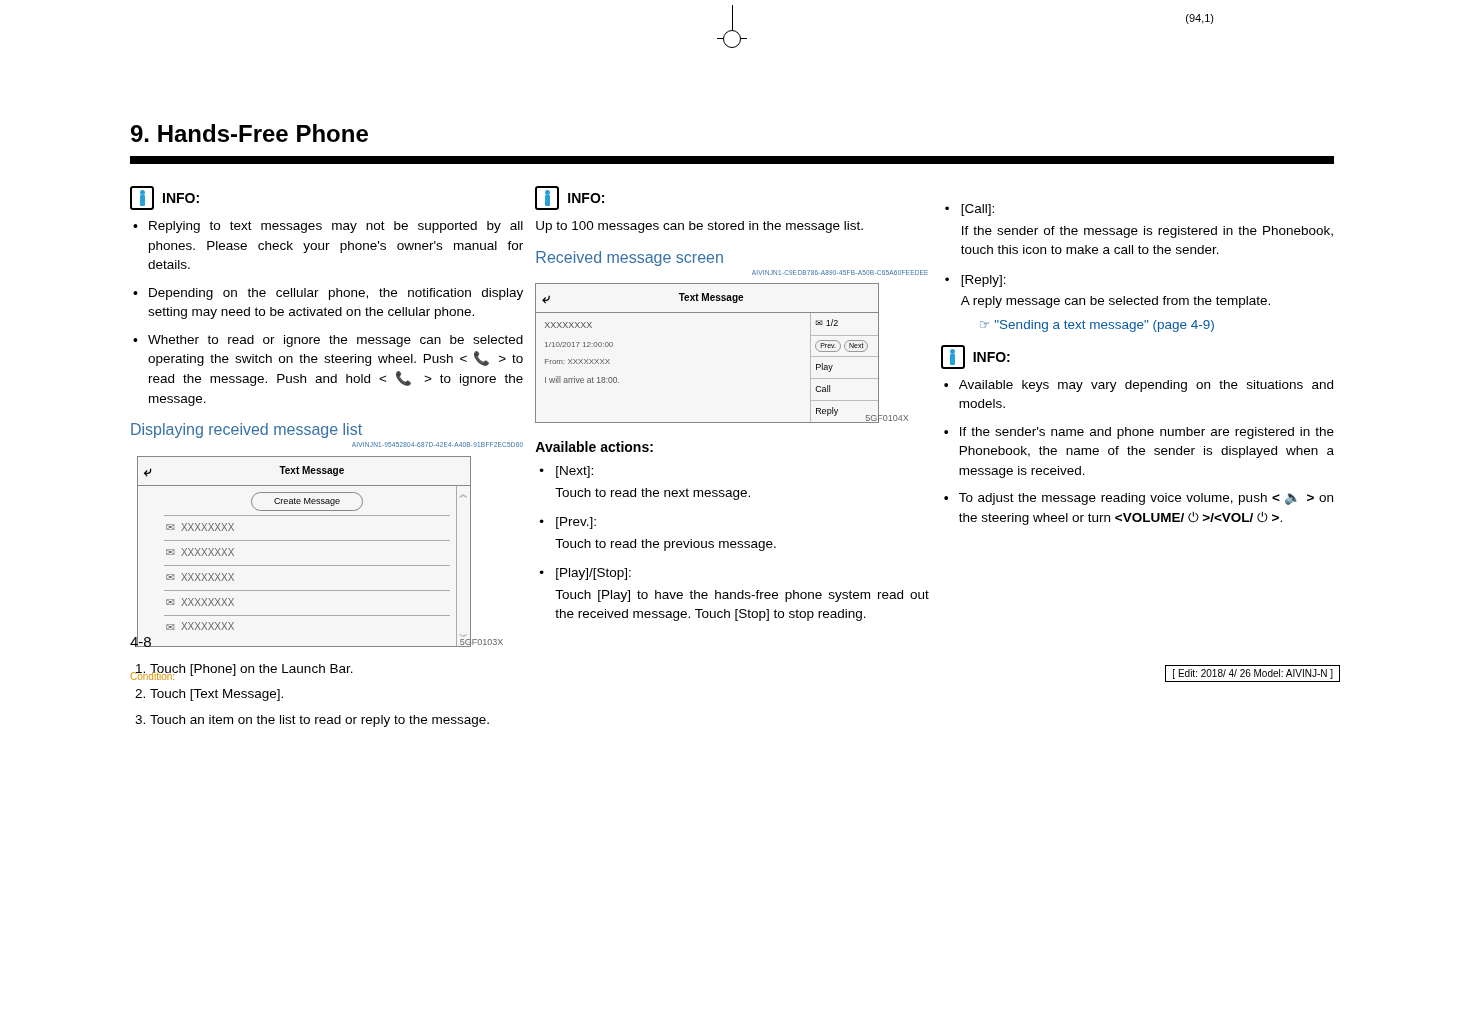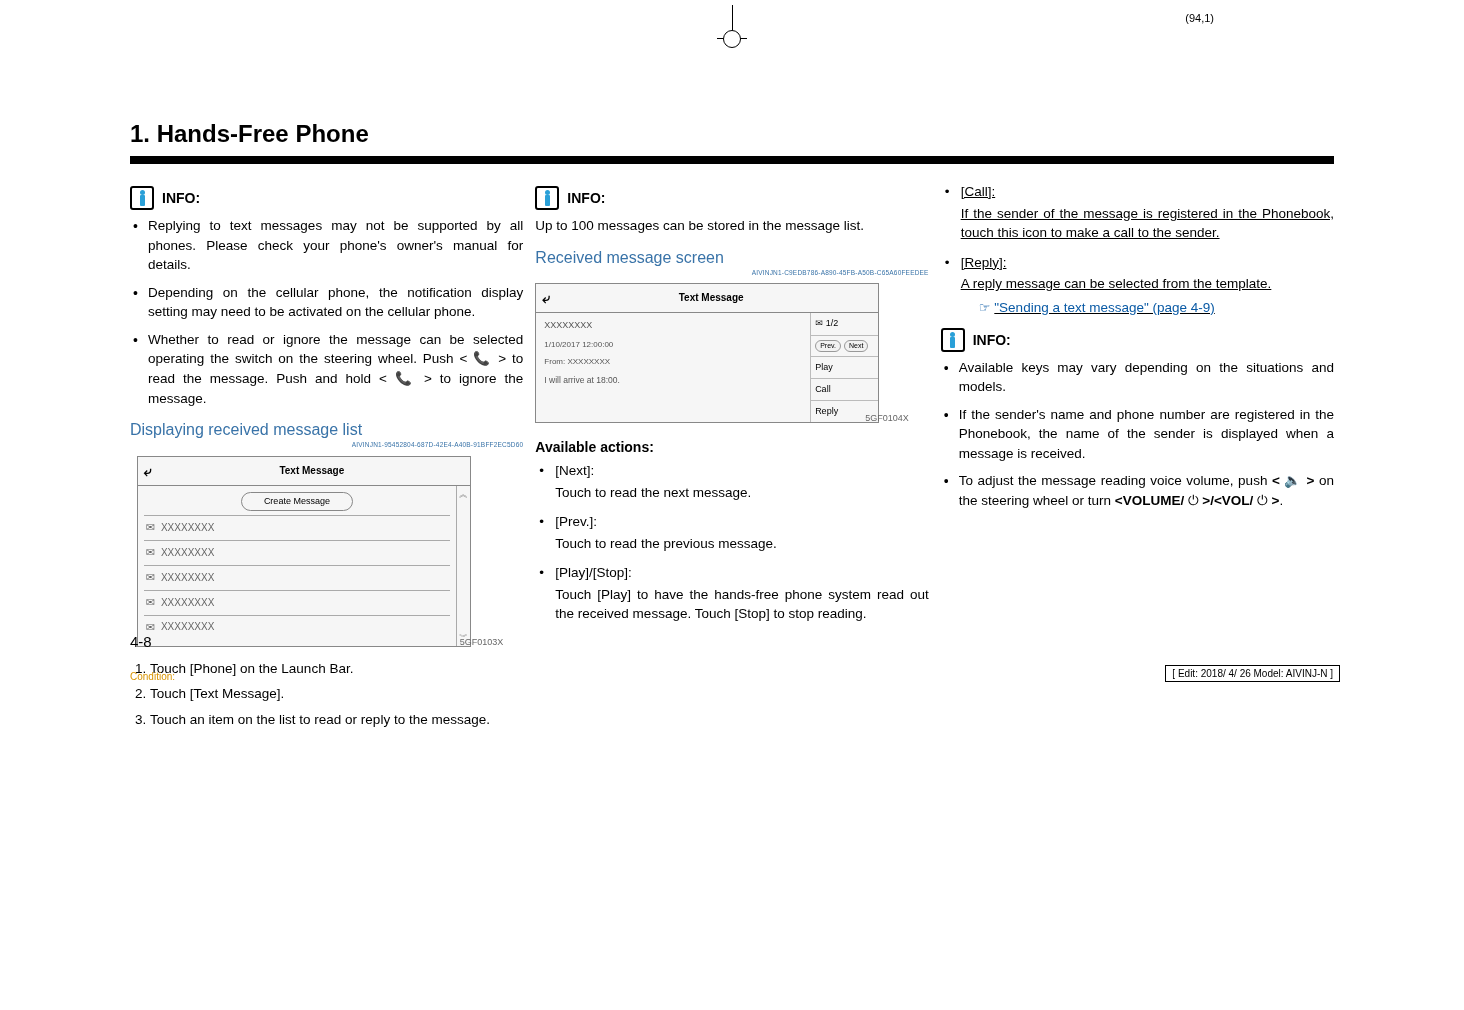--- a/index.html
+++ b/index.html
@@ -312,21 +312,21 @@
 <body>
 
 <div class="page">
 
   <div class="crop-top">
       <div class="cross-h"></div>
     </div>
   <div class="top-marker">(94,1)</div>
 
   <div class="content-frame">
-    <div class="chapter-title">1. Hands-Free Phone</div>
+    <div class="chapter-title">9. Hands-Free Phone</div>
     <hr class="title-rule">
 
     <div class="columns">
 
       <div class="col">
         <div class="info-box">
           <span class="info-icon"></span>
           <span class="info-label">INFO:</span>
         </div>
         <ul class="bullets">
@@ -337,21 +337,21 @@
 
         <div class="heading-blue">Displaying received message list</div>
         <div class="guid">AIVINJN1-95452804-687D-42E4-A40B-91BFF2EC5D60</div>
 
         <div style="display:flex;align-items:flex-end;">
           <div class="screenshot">
             <div class="titlebar">
               <span class="back-arrow">⤶</span>
               <span style="flex:1;text-align:center;">Text Message</span>
             </div>
-            <div style="display:flex;">
+            <div style="display:flex;margin-left:20px;">
               <div class="body" style="flex:1;">
                 <div style="text-align:center;"><span class="create-btn">Create Message</span></div>
                 <div class="msg-row">
                     <span class="msg-icon">✉</span>
                     <span>XXXXXXXX</span>
                   </div>
                 <div class="msg-row">
                     <span class="msg-icon">✉</span>
                     <span>XXXXXXXX</span>
                   </div>
@@ -437,21 +437,21 @@
             <div class="desc">Touch to read the previous message.</div>
           </li>
           <li>
             <div>[Play]/[Stop]:</div>
             <div class="desc">Touch [Play] to have the hands-free phone system read out the received message. Touch [Stop] to stop reading.</div>
           </li>
         </ul>
       </div>
 
       <div class="col">
-        <ul class="sublist" style="margin-top:0;text-decoration:underline;">
+        <ul class="sublist" style="margin-top:17px;">
           <li>
             <div>[Call]:</div>
             <div class="desc">If the sender of the message is registered in the Phonebook, touch this icon to make a call to the sender.</div>
           </li>
           <li>
             <div>[Reply]:</div>
             <div class="desc">A reply message can be selected from the template.</div>
             <div style="margin:4px 0 0 18px;">
               <span class="hand">☞</span><span class="linkblue">"Sending a text message" (page 4-9)</span>
             </div>

